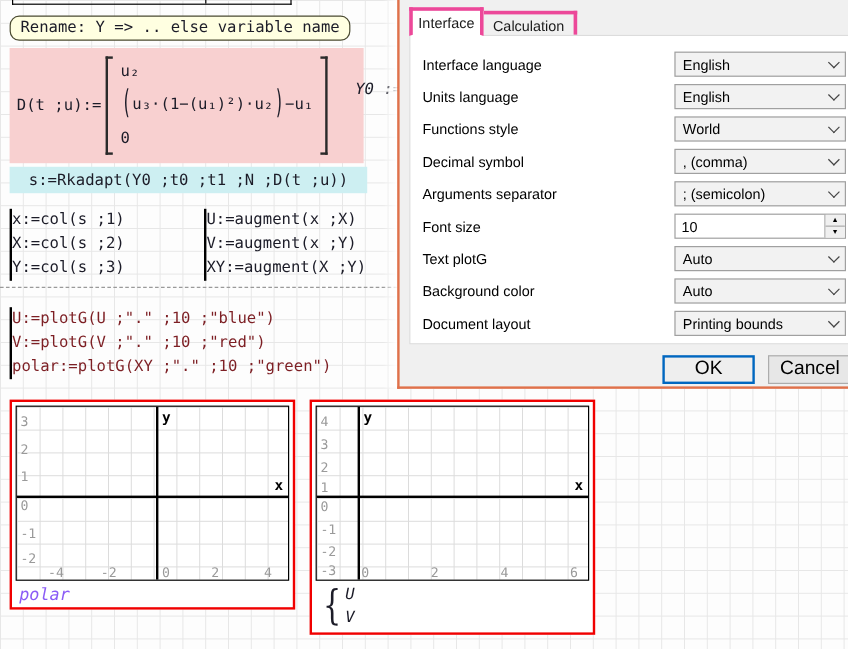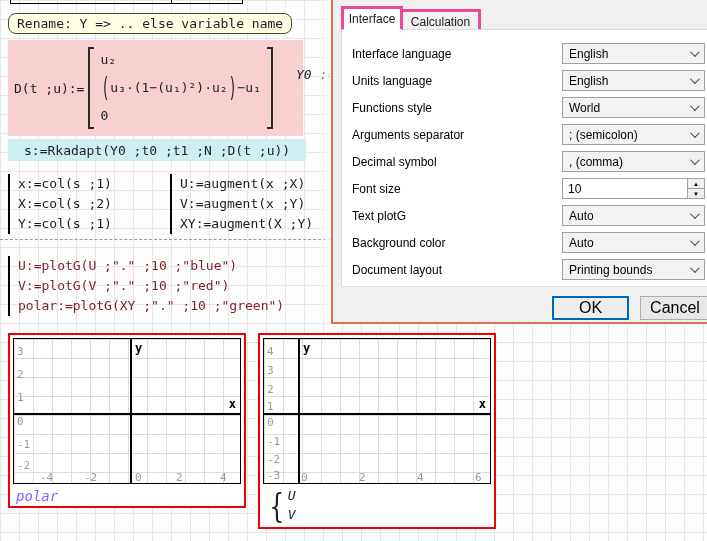--- a/index.html
+++ b/index.html
@@ -28,21 +28,21 @@
     display:flex; align-items:center; padding:4px 6px; gap:4px;
   }
   .matrix { display:flex; align-items:stretch; }
   .mbl { width:6px; border:2px solid #2a2a2a; border-right:none; }
   .mbr { width:6px; border:2px solid #2a2a2a; border-left:none; }
   .mrows { display:flex; flex-direction:column; justify-content:center; padding:0 6px; }
   .mrow { text-align:left; line-height:26px; }
   .mrow2 { display:flex; align-items:center; line-height:30px; }
   .bigp { display:inline-block; transform:scaleY(2.1); font-weight:300; margin:0 1px; }
   .cyanbox { left:8px; top:139px; padding:2px 16px; background:#cdeff2; display:inline-block; }
-  .group { border-left:2px solid #000; padding-left:8px; }
+  .group { border-left:2px solid #000; }
   .group .math { line-height:20px; }
   .maroon { color:#7d1f24; }
   .dashsep { left:0; top:239px; width:331px; border-top:1px dashed #9a9a9a; height:0; }
   .y0frag { left:296px; top:67px; font-style:italic; }
   
   .plotbox { border:2px solid #f00000; background:#fff; }
   .plot1 { left:8px; top:333px; width:238px; height:175px; }
   .plot2 { left:258px; top:333px; width:238px; height:196px; }
   .parea {
     position:absolute; left:3px; top:3px; width:228px; height:146px;
@@ -125,21 +125,21 @@
 
 <span class="abs math y0frag">Y0 :=</span>
 
 <div class="abs cyanbox">
   <span class="math">s:=Rkadapt(Y0 ;t0 ;t1 ;N ;D(t ;u))</span>
 </div>
 
 <div class="abs group" style="left:8px; top:174px;">
   <div class="math">x:=col(s ;1)</div>
   <div class="math">X:=col(s ;2)</div>
-  <div class="math">Y:=col(s ;1)</div>
+  <div class="math">Y:=col(s ;3)</div>
 </div>
 
 <div class="abs group" style="left:170px; top:174px;">
   <div class="math">U:=augment(x ;X)</div>
   <div class="math">V:=augment(x ;Y)</div>
   <div class="math">XY:=augment(X ;Y)</div>
 </div>
 
 <div class="abs dashsep"></div>
 
@@ -224,30 +224,30 @@
       </span>
     </div>
     <div class="frow">
       <span class="flabel">Functions style</span>
       <span class="combo">
         <span>World</span>
         <span class="chev"></span>
       </span>
     </div>
     <div class="frow">
+      <span class="flabel">Decimal symbol</span>
+      <span class="combo">
+        <span>, (comma)</span>
+        <span class="chev"></span>
+      </span>
+    </div>
+    <div class="frow">
       <span class="flabel">Arguments separator</span>
       <span class="combo">
         <span>; (semicolon)</span>
-        <span class="chev"></span>
-      </span>
-    </div>
-    <div class="frow">
-      <span class="flabel">Decimal symbol</span>
-      <span class="combo">
-        <span>, (comma)</span>
         <span class="chev"></span>
       </span>
     </div>
     <div class="frow">
       <span class="flabel">Font size</span>
       <span class="spinbox">
         <span class="spinval">10</span>
         <span class="spinbtns">
           <span class="spinbtn up">▲</span>
           <span class="spinbtn">▼</span>

